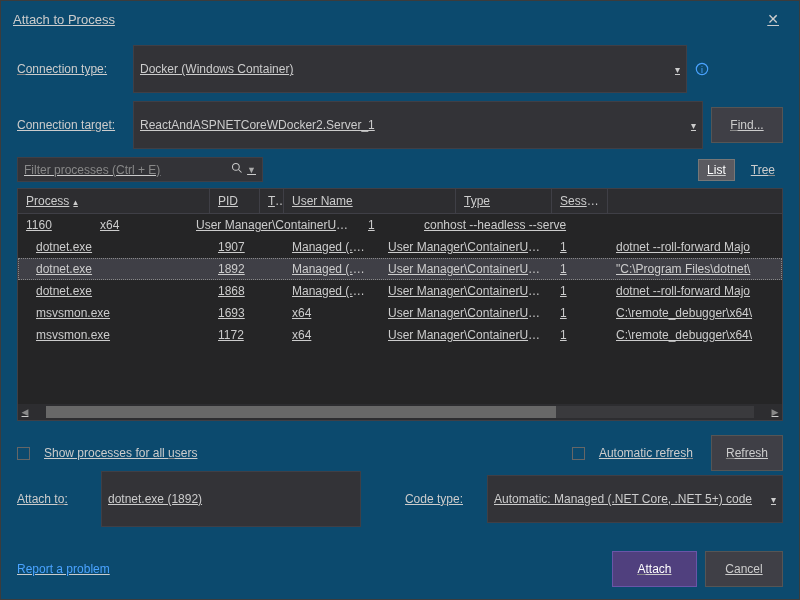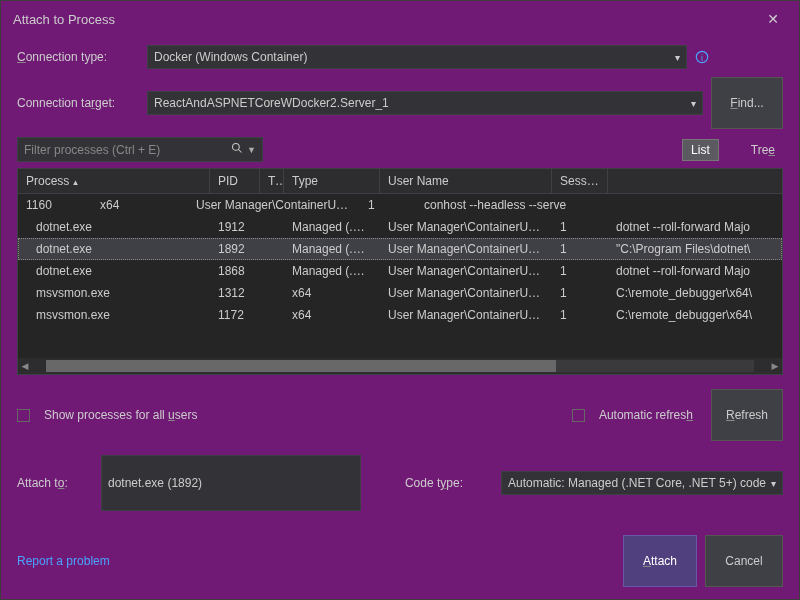--- a/index.html
+++ b/index.html
@@ -1,31 +1,31 @@
 <!DOCTYPE html>
 <html><head>
 <meta charset="utf-8">
 <style>
 * { box-sizing: border-box; margin: 0; padding: 0; font-family: "Segoe UI", Tahoma, sans-serif; }
 body { background: #1e1e1e; color: #ccc; font-size: 12px; width: 800px; height: 600px; overflow: hidden; }
-.dialog { width: 800px; height: 600px; background: #701a75; display: flex; flex-direction: column; border: 1px solid #3c3c3c; }
+.dialog { width: 800px; height: 600px; background: #0c4a6e; display: flex; flex-direction: column; border: 1px solid #3c3c3c; text-decoration: underline; }
 .titlebar { display: flex; align-items: center; padding: 8px 12px; color: #ccc; font-size: 13px; }
 .titlebar .title { flex: 1; }
 .titlebar .close { cursor: pointer; color: #ccc; font-size: 14px; padding: 2px 8px; }
 .body { padding: 8px 16px 12px 16px; display: flex; flex-direction: column; flex: 1; }
 .row { display: flex; align-items: center; margin-bottom: 8px; gap: 8px; }
 .label { width: 108px; color: #ccc; }
 .underline { text-decoration: underline; text-decoration-color: #888; }
-.combo { flex: 1; background: #333337; border: 1px solid #3f3f46; color: #ccc; padding: 4px 6px; display: flex; align-items: center; position: relative; margin-left: 14px; }
+.combo { flex: 1; background: #333337; border: 1px solid #3f3f46; color: #ccc; padding: 16px 6px; display: flex; align-items: center; position: relative; }
 .combo .text { flex: 1; overflow: hidden; text-overflow: ellipsis; white-space: nowrap; }
 .combo .caret { color: #ccc; font-size: 10px; margin-left: 4px; }
 .info-icon svg { width: 14px; height: 14px; display: block; }
-.btn { background: #3f3f46; border: 1px solid #555; color: #ccc; padding: 18px 14px; cursor: pointer; text-align: center; }
+.btn { background: #3f3f46; border: 1px solid #555; color: #ccc; padding: 10px 14px; cursor: pointer; text-align: center; }
 .btn.primary { background: #50407e; border-color: #6a55a8; color: #fff; }
-.filter-row { display: flex; align-items: center; margin-bottom: 6px; gap: 24px; }
+.filter-row { display: flex; align-items: center; margin-bottom: 6px; gap: 8px; }
 .filter-input { width: 246px; background: #333337; border: 1px solid #3f3f46; color: #aaa; padding: 4px 6px; display: flex; align-items: center; }
 .filter-input .placeholder { flex: 1; color: #888; }
 .filter-input .search-ico { margin-left: 4px; color: #ccc; }
 .filter-input .drop { margin-left: 4px; font-size: 9px; color: #aaa; }
 .spacer { flex: 1; }
 .view-btn { background: #5a5a60; border: 1px solid #777; color: #fff; padding: 3px 8px; }
 .view-link { color: #ccc; padding: 3px 8px; cursor: pointer; }
 .table-wrap { border: 1px solid #3f3f46; background: #252526; flex: 1; display: flex; flex-direction: column; overflow: hidden; margin-bottom: 4px; }
 .thead { display: flex; background: #2d2d30; border-bottom: 1px solid #3f3f46; }
 .th { padding: 5px 8px; border-right: 1px solid #3f3f46; color: #ccc; overflow: hidden; text-overflow: ellipsis; white-space: nowrap; }
@@ -39,21 +39,21 @@
 .col-tit { width: 24px; }
 .col-type { width: 96px; }
 .col-user { width: 172px; }
 .col-sess { width: 56px; }
 .col-cmd { flex: 1; }
 .tbody .col-proc { padding-left: 18px; }
 .hscroll { height: 16px; background: #2d2d30; display: flex; align-items: center; }
 .hscroll .track { flex: 1; height: 12px; background: #3a3a3d; margin: 0 14px; position: relative; }
 .hscroll .thumb { position: absolute; left: 0; top: 0; height: 100%; width: 72%; background: #686868; }
 .hscroll .arrow { width: 14px; text-align: center; color: #888; font-size: 9px; }
-.options-row { display: flex; align-items: center; margin: 10px 0 14px 0; gap: 8px; justify-content: flex-end; }
+.options-row { display: flex; align-items: center; margin: 10px 0 0 0; gap: 8px; justify-content: flex-end; }
 .chk { width: 13px; height: 13px; border: 1px solid #666; display: inline-block; vertical-align: middle; margin-right: 6px; }
 .attach-row { display: flex; align-items: center; gap: 24px; margin-bottom: 10px; }
 .textbox { background: #333337; border: 1px solid #3f3f46; color: #ccc; padding: 20px 6px; }
 .footer-row { display: flex; align-items: center; margin-top: 14px; }
 .link { color: #4aa3ff; cursor: pointer; }
 </style>
 </head>
 <body>
 
 <div class="dialog">
@@ -102,36 +102,36 @@
       <div class="spacer"></div>
       <span class="view-btn">List</span>
       <span class="view-link">Tre<span class="underline">e</span></span>
     </div>
 
     <div class="table-wrap">
       <div class="thead">
         <div class="th col-proc sort">Process</div>
         <div class="th col-pid">PID</div>
         <div class="th col-tit">Tit</div>
+        <div class="th col-user">User Name</div>
         <div class="th col-type">Type</div>
-        <div class="th col-user">User Name</div>
         <div class="th col-sess">Session</div>
       </div>
       <div class="tbody" id="tbody">
           <div class="tr">
             <div class="td col-pid">1160</div>
             <div class="td col-tit"></div>
             <div class="td col-type">x64</div>
             <div class="td col-user">User Manager\ContainerUser</div>
             <div class="td col-sess">1</div>
             <div class="td col-cmd">conhost --headless --serve</div>
           </div>
           <div class="tr">
             <div class="td col-proc">dotnet.exe</div>
-            <div class="td col-pid">1912</div>
+            <div class="td col-pid">1907</div>
             <div class="td col-tit"></div>
             <div class="td col-type">Managed (.NE...</div>
             <div class="td col-user">User Manager\ContainerUser</div>
             <div class="td col-sess">1</div>
             <div class="td col-cmd">dotnet --roll-forward Majo</div>
           </div>
           <div class="tr selected">
             <div class="td col-proc">dotnet.exe</div>
             <div class="td col-pid">1892</div>
             <div class="td col-tit"></div>
@@ -144,21 +144,21 @@
             <div class="td col-proc">dotnet.exe</div>
             <div class="td col-pid">1868</div>
             <div class="td col-tit"></div>
             <div class="td col-type">Managed (.NE...</div>
             <div class="td col-user">User Manager\ContainerUser</div>
             <div class="td col-sess">1</div>
             <div class="td col-cmd">dotnet --roll-forward Majo</div>
           </div>
           <div class="tr">
             <div class="td col-proc">msvsmon.exe</div>
-            <div class="td col-pid">1312</div>
+            <div class="td col-pid">1693</div>
             <div class="td col-tit"></div>
             <div class="td col-type">x64</div>
             <div class="td col-user">User Manager\ContainerUser</div>
             <div class="td col-sess">1</div>
             <div class="td col-cmd">C:\remote_debugger\x64\</div>
           </div>
           <div class="tr">
             <div class="td col-proc">msvsmon.exe</div>
             <div class="td col-pid">1172</div>
             <div class="td col-tit"></div>
@@ -192,17 +192,17 @@
       <span style="width:70px;text-align:right;margin-left:8px">Code t<span class="underline">y</span>pe:</span>
       <div class="combo" style="flex:1">
         <span class="text">Automatic: Managed (.NET Core, .NET 5+) code</span>
         <span class="caret">▾</span>
       </div>
     </div>
 
     <div class="footer-row">
       <span class="link">Report a problem</span>
       <div class="spacer"></div>
-      <span class="btn primary" style="width:74px"><span class="underline">A</span>ttach</span>
+      <span class="btn primary" style="width:85px"><span class="underline">A</span>ttach</span>
       <span class="btn" style="width:78px;margin-left:8px">Cancel</span>
     </div>
   </div>
 </div>
 
 </body></html>

